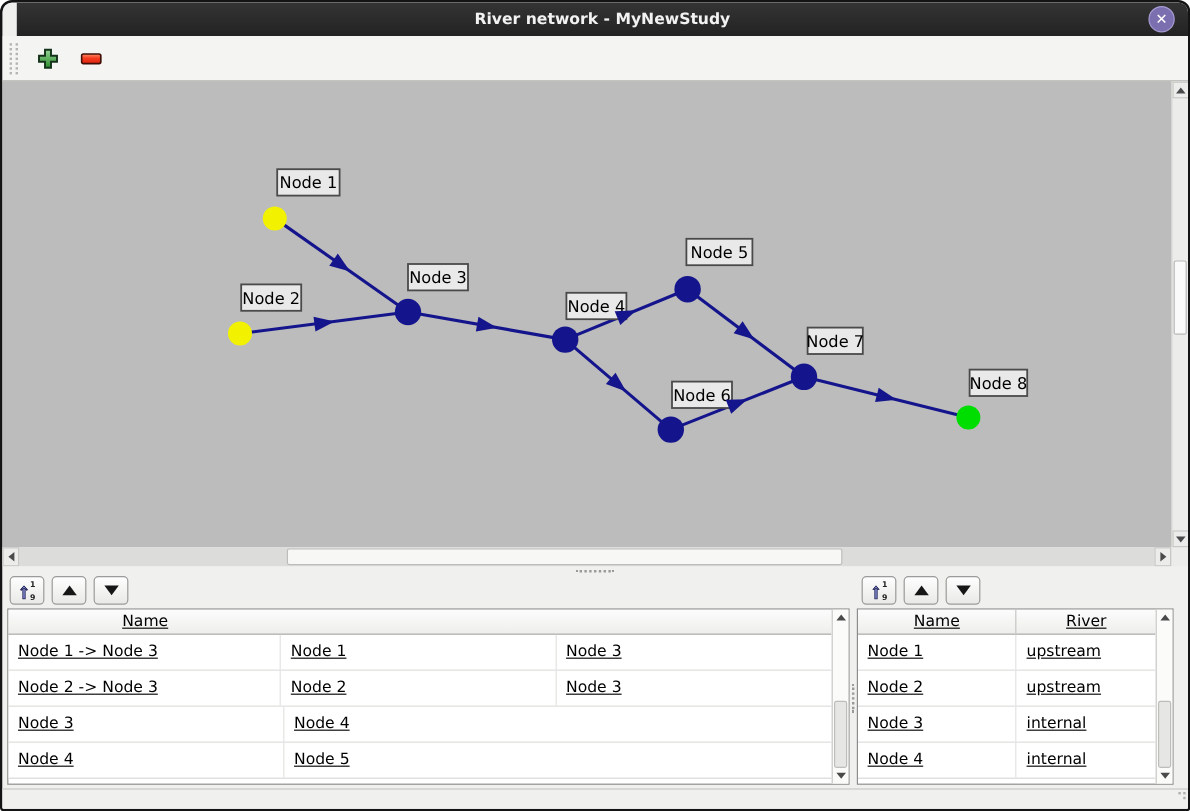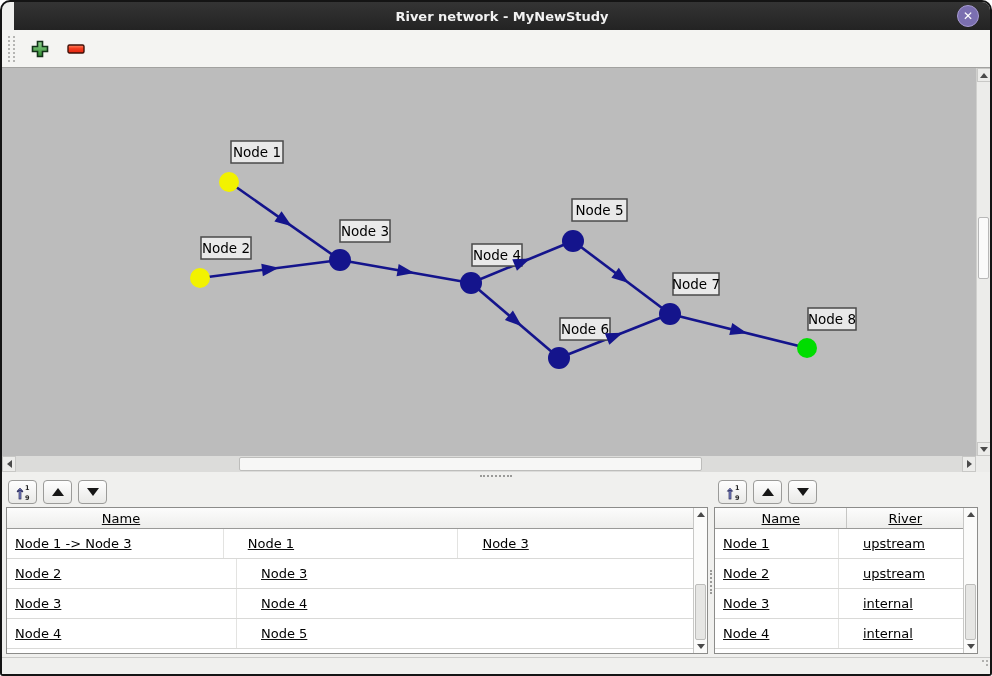--- a/index.html
+++ b/index.html
@@ -64,21 +64,21 @@
   .ltable-region { margin-left:4px; width:702px; }
   .tables-gap { width:6px; display:flex; align-items:center; justify-content:center; }
   .splitter-dots-v { height:24px; border-left:2px dotted #9a9a98; }
   .rtable-region { width:264px; }
 
   .datatable { height:147px; border:1px solid #8c8c8a; background:#fff; display:flex; }
   .tcols { flex:1; display:flex; flex-direction:column; overflow:hidden; }
   .thead { display:flex; height:21px; background:linear-gradient(#fcfcfc,#eeeeec); border-bottom:1px solid #9a9a98; }
   .th { display:flex; align-items:center; justify-content:center; border-right:1px solid #c6c6c4; font-size:13px; color:#000; }
   .th:last-child { border-right:none; }
-  .trow { display:flex; height:30px; border-bottom:1px solid #d9d9d7; background:#fff;gap:16px; }
+  .trow { display:flex; height:30px; border-bottom:1px solid #d9d9d7; background:#fff; }
   .td { display:flex; align-items:center; padding-left:8px; border-right:1px solid #e3e3e1; color:#000; overflow:hidden; white-space:nowrap; }
   .td:last-child { border-right:none; }
   .tv-scroll { width:14px; background:#fbfbfa; border-left:1px solid #c8c8c6; position:relative;
     display:flex; flex-direction:column; justify-content:space-between; align-items:center; }
   .tv-scroll .sb-btn { width:13px; height:13px; border:none; background:transparent; }
   .tvthumb { position:absolute; left:1px; top:76px; width:11px; height:56px; background:#e6e6e4;
     border:1px solid #bdbdbb; border-radius:2px; }
 
   .statusbar { flex:1; border-top:1px solid #c9c9c7; position:relative; background:#f0f0ee; }
   .grip { position:absolute; right:6px; bottom:6px; width:2px; height:2px; background:#b0b0ae;
@@ -244,20 +244,21 @@
           <div class="tcols">
             <div class="thead">
               <div class="th lw0">Name</div>
             </div>
             <div class="trow">
               <div class="td lw0">Node 1 -&gt; Node 3</div>
               <div class="td lw1">Node 1</div>
               <div class="td lw2">Node 3</div>
             </div>
             <div class="trow">
+              <div class="td lw0">Node 2 -&gt; Node 3</div>
               <div class="td lw1">Node 2</div>
               <div class="td lw2">Node 3</div>
             </div>
             <div class="trow">
               <div class="td lw1">Node 3</div>
               <div class="td lw2">Node 4</div>
             </div>
             <div class="trow">
               <div class="td lw1">Node 4</div>
               <div class="td lw2">Node 5</div>

